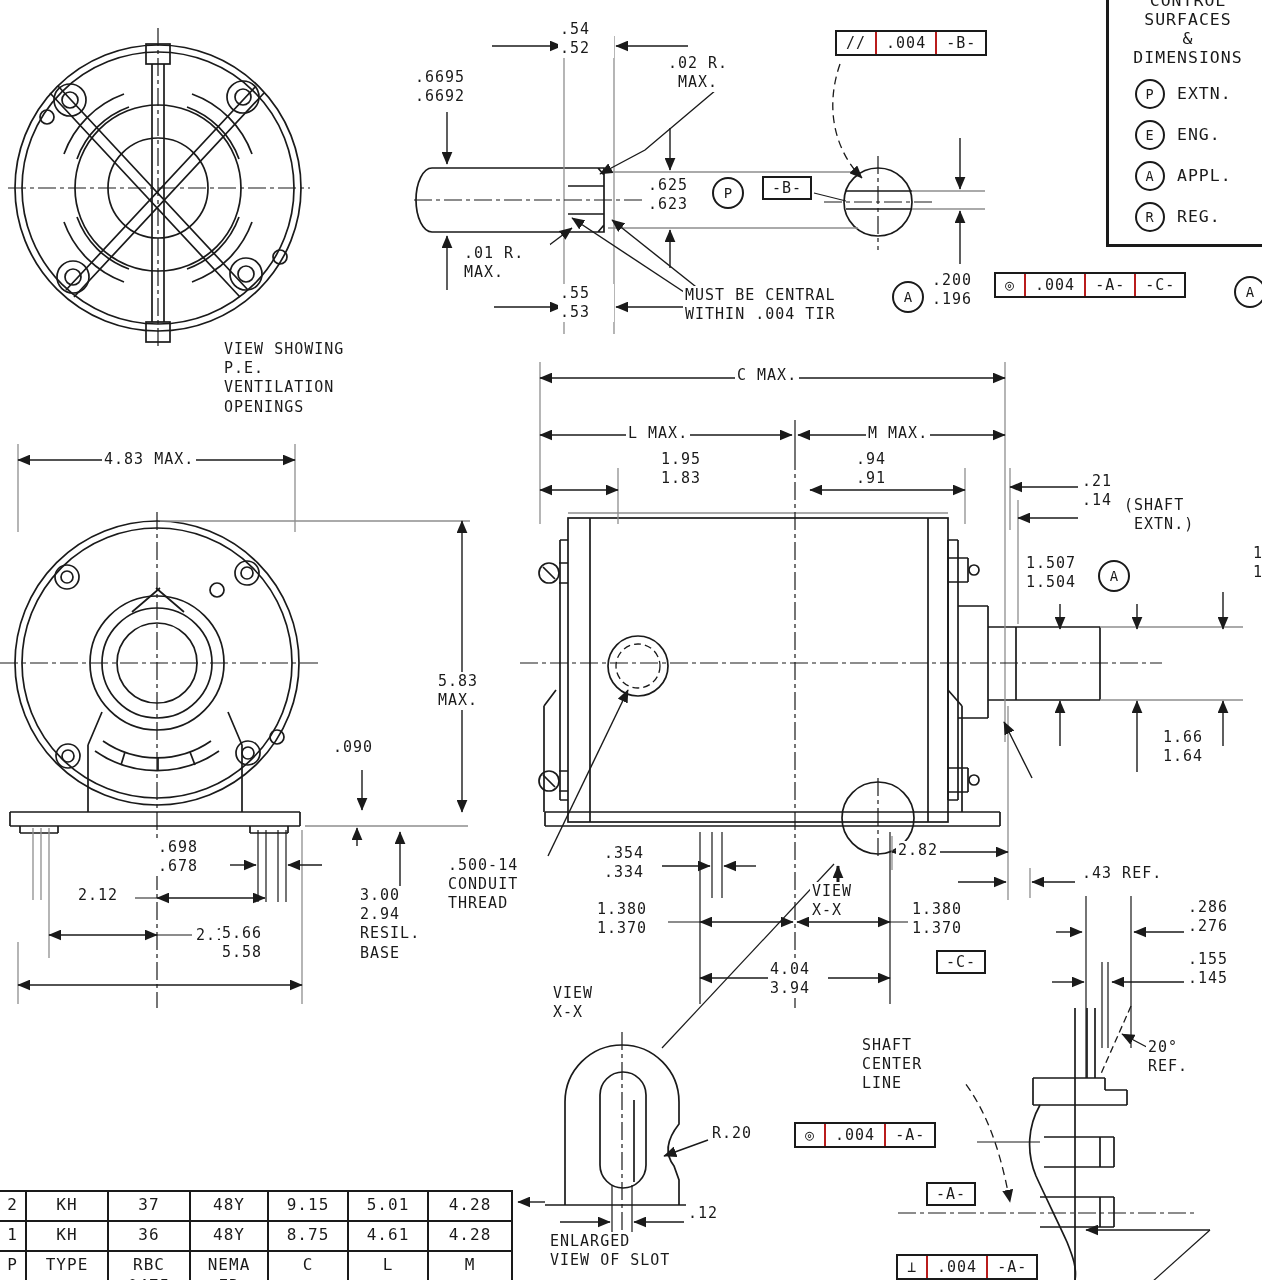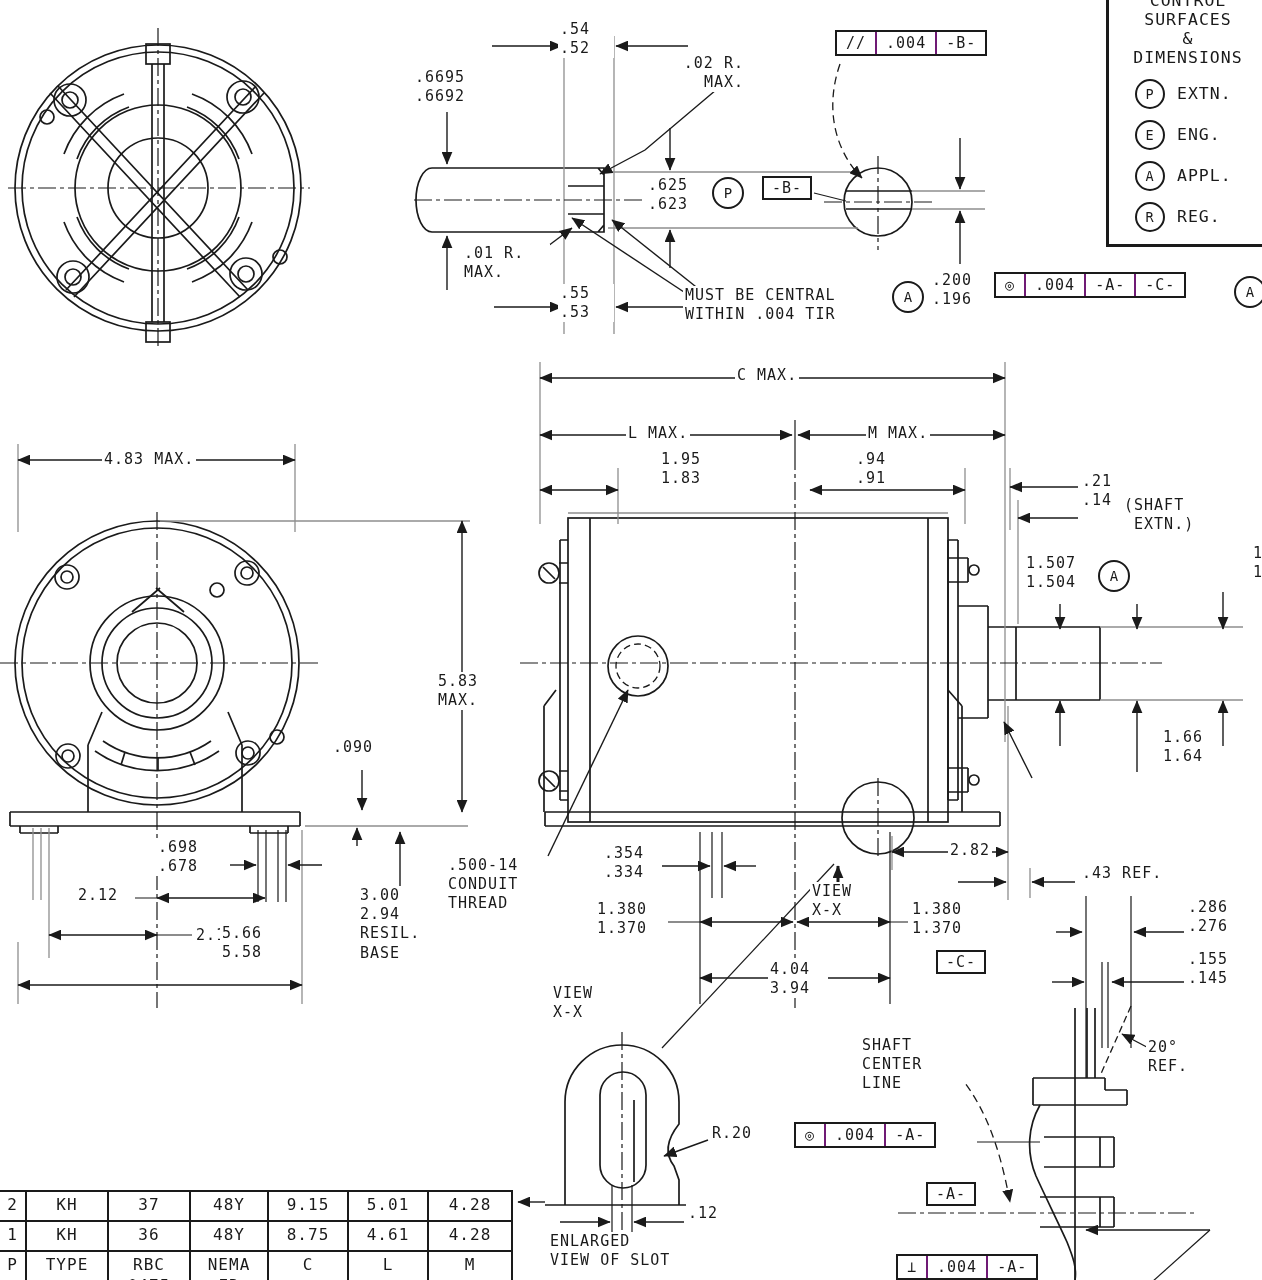--- a/index.html
+++ b/index.html
@@ -2,27 +2,27 @@
 <html><head>
 <meta charset="utf-8">
 <style>
   html,body{margin:0;padding:0;background:#fff}
   #stage{position:relative;width:1262px;height:1280px;background:#ffffff;overflow:hidden;
          font-family:"DejaVu Sans Mono",monospace;color:#1a1a1a}
   #stage svg{position:absolute;left:0;top:0}
   .lb{position:absolute;white-space:pre;font-size:15px;line-height:1.28;letter-spacing:1px;
       background:#fff;padding:0 2px;color:#1a1a1a}
   .c{text-align:left}
-  .r{text-align:right}
+  .r{text-align:center}
   .dbox{position:absolute;border:2px solid #1a1a1a;background:#fff;font-size:15px;
         letter-spacing:1px;padding:1px 8px;white-space:pre}
   .circ{position:absolute;width:28px;height:28px;border:2px solid #1a1a1a;border-radius:50%;
         display:flex;align-items:center;justify-content:center;font-size:14px;background:#fff}
   .fcf{position:absolute;display:flex;border:2px solid #1a1a1a;background:#fff}
-  .fcf span{padding:2px 9px;font-size:15px;letter-spacing:1px;border-left:2px solid #701a75;white-space:pre}
+  .fcf span{padding:2px 9px;font-size:15px;letter-spacing:1px;border-left:2px solid #b91c1c;white-space:pre}
   .fcf span:first-child{border-left:none}
   .legend{position:absolute;left:1106px;top:-18px;width:154px;border:3px solid #1a1a1a;background:#fff;
           padding:6px 2px 12px;display:flex;flex-direction:column;gap:11px}
   .legend .ttl{white-space:pre;text-align:center;font-size:16.5px;line-height:1.16;letter-spacing:1px}
   .lg-item{display:flex;align-items:center;gap:12px;padding-left:24px;font-size:16.5px;letter-spacing:1px}
   .lg-item .sym{width:26px;height:26px;border:2px solid #1a1a1a;border-radius:50%;display:flex;
                 align-items:center;justify-content:center;font-size:13.5px;flex:none}
   table.tbl{position:absolute;left:-30px;top:1190px;border-collapse:collapse;background:#fff}
   table.tbl td{border:2.5px solid #1a1a1a;text-align:center;font-size:16px;letter-spacing:1px;
                white-space:pre;padding:3px 2px;vertical-align:top;line-height:1.3}
@@ -291,20 +291,24 @@
   <div class="lg-item">
     <span class="sym">A</span>
     <span>APPL.</span>
   </div>
   <div class="lg-item">
     <span class="sym">R</span>
     <span>REG.</span>
   </div>
 </div>
 
+<span class="lb c" style="left:222px;top:340px;width:166px">VIEW SHOWING
+P.E.
+VENTILATION
+OPENINGS</span>
 <span class="lb" style="left:102px;top:450px">4.83 MAX.</span>
 <span class="lb" style="left:735px;top:366px">C MAX.</span>
 <span class="lb" style="left:626px;top:424px">L MAX.</span>
 <span class="lb" style="left:866px;top:424px">M MAX.</span>
 <span class="lb c" style="left:659px;top:450px;width:56px">1.95
 1.83</span>
 <span class="lb c" style="left:854px;top:450px;width:48px">.94
 .91</span>
 <span class="lb c" style="left:1080px;top:472px;width:44px">.21
 .14</span>
@@ -332,21 +336,21 @@
 5.58</span>
 <span class="lb" style="left:446px;top:856px">.500-14
 CONDUIT
 THREAD</span>
 <span class="lb c" style="left:602px;top:844px;width:56px">.354
 .334</span>
 <span class="lb" style="left:595px;top:900px">1.380
 1.370</span>
 <span class="lb c" style="left:810px;top:882px;width:56px">VIEW
 X-X</span>
-<span class="lb" style="left:948px;top:841px">2.82</span>
+<span class="lb" style="left:896px;top:841px">2.82</span>
 <span class="lb" style="left:910px;top:900px">1.380
 1.370</span>
 <span class="dbox" style="left:936px;top:950px">-C-</span>
 <span class="lb c" style="left:768px;top:960px;width:56px">4.04
 3.94</span>
 <span class="lb" style="left:1080px;top:864px">.43 REF.</span>
 <span class="lb" style="left:1186px;top:898px">.286
 .276</span>
 <span class="lb" style="left:1186px;top:950px">.155
 .145</span>

